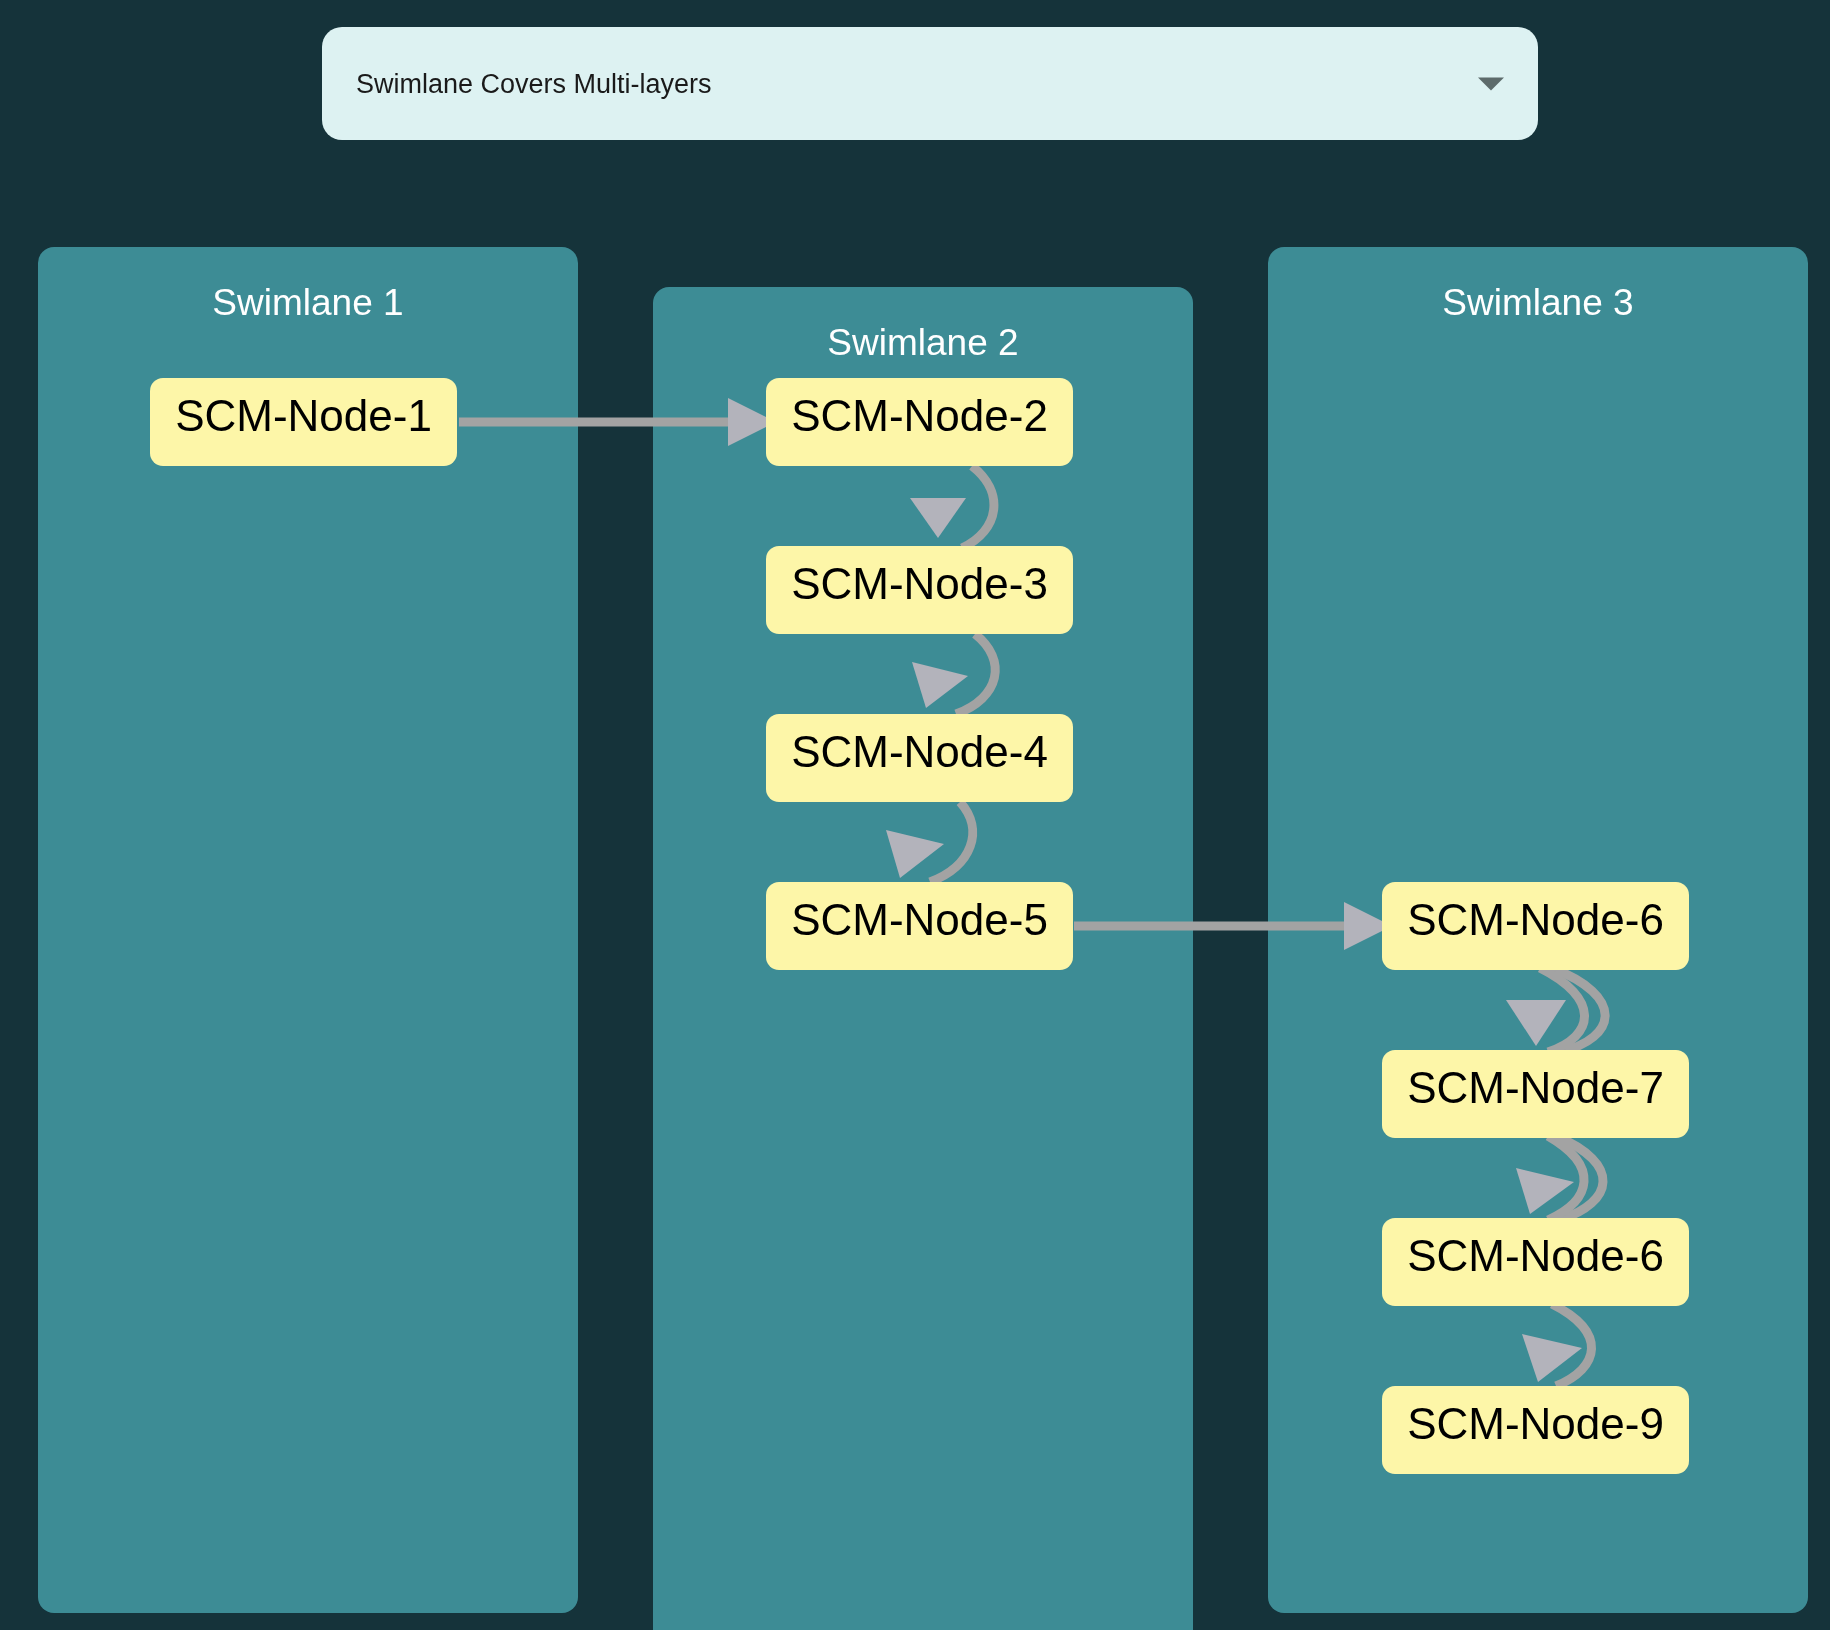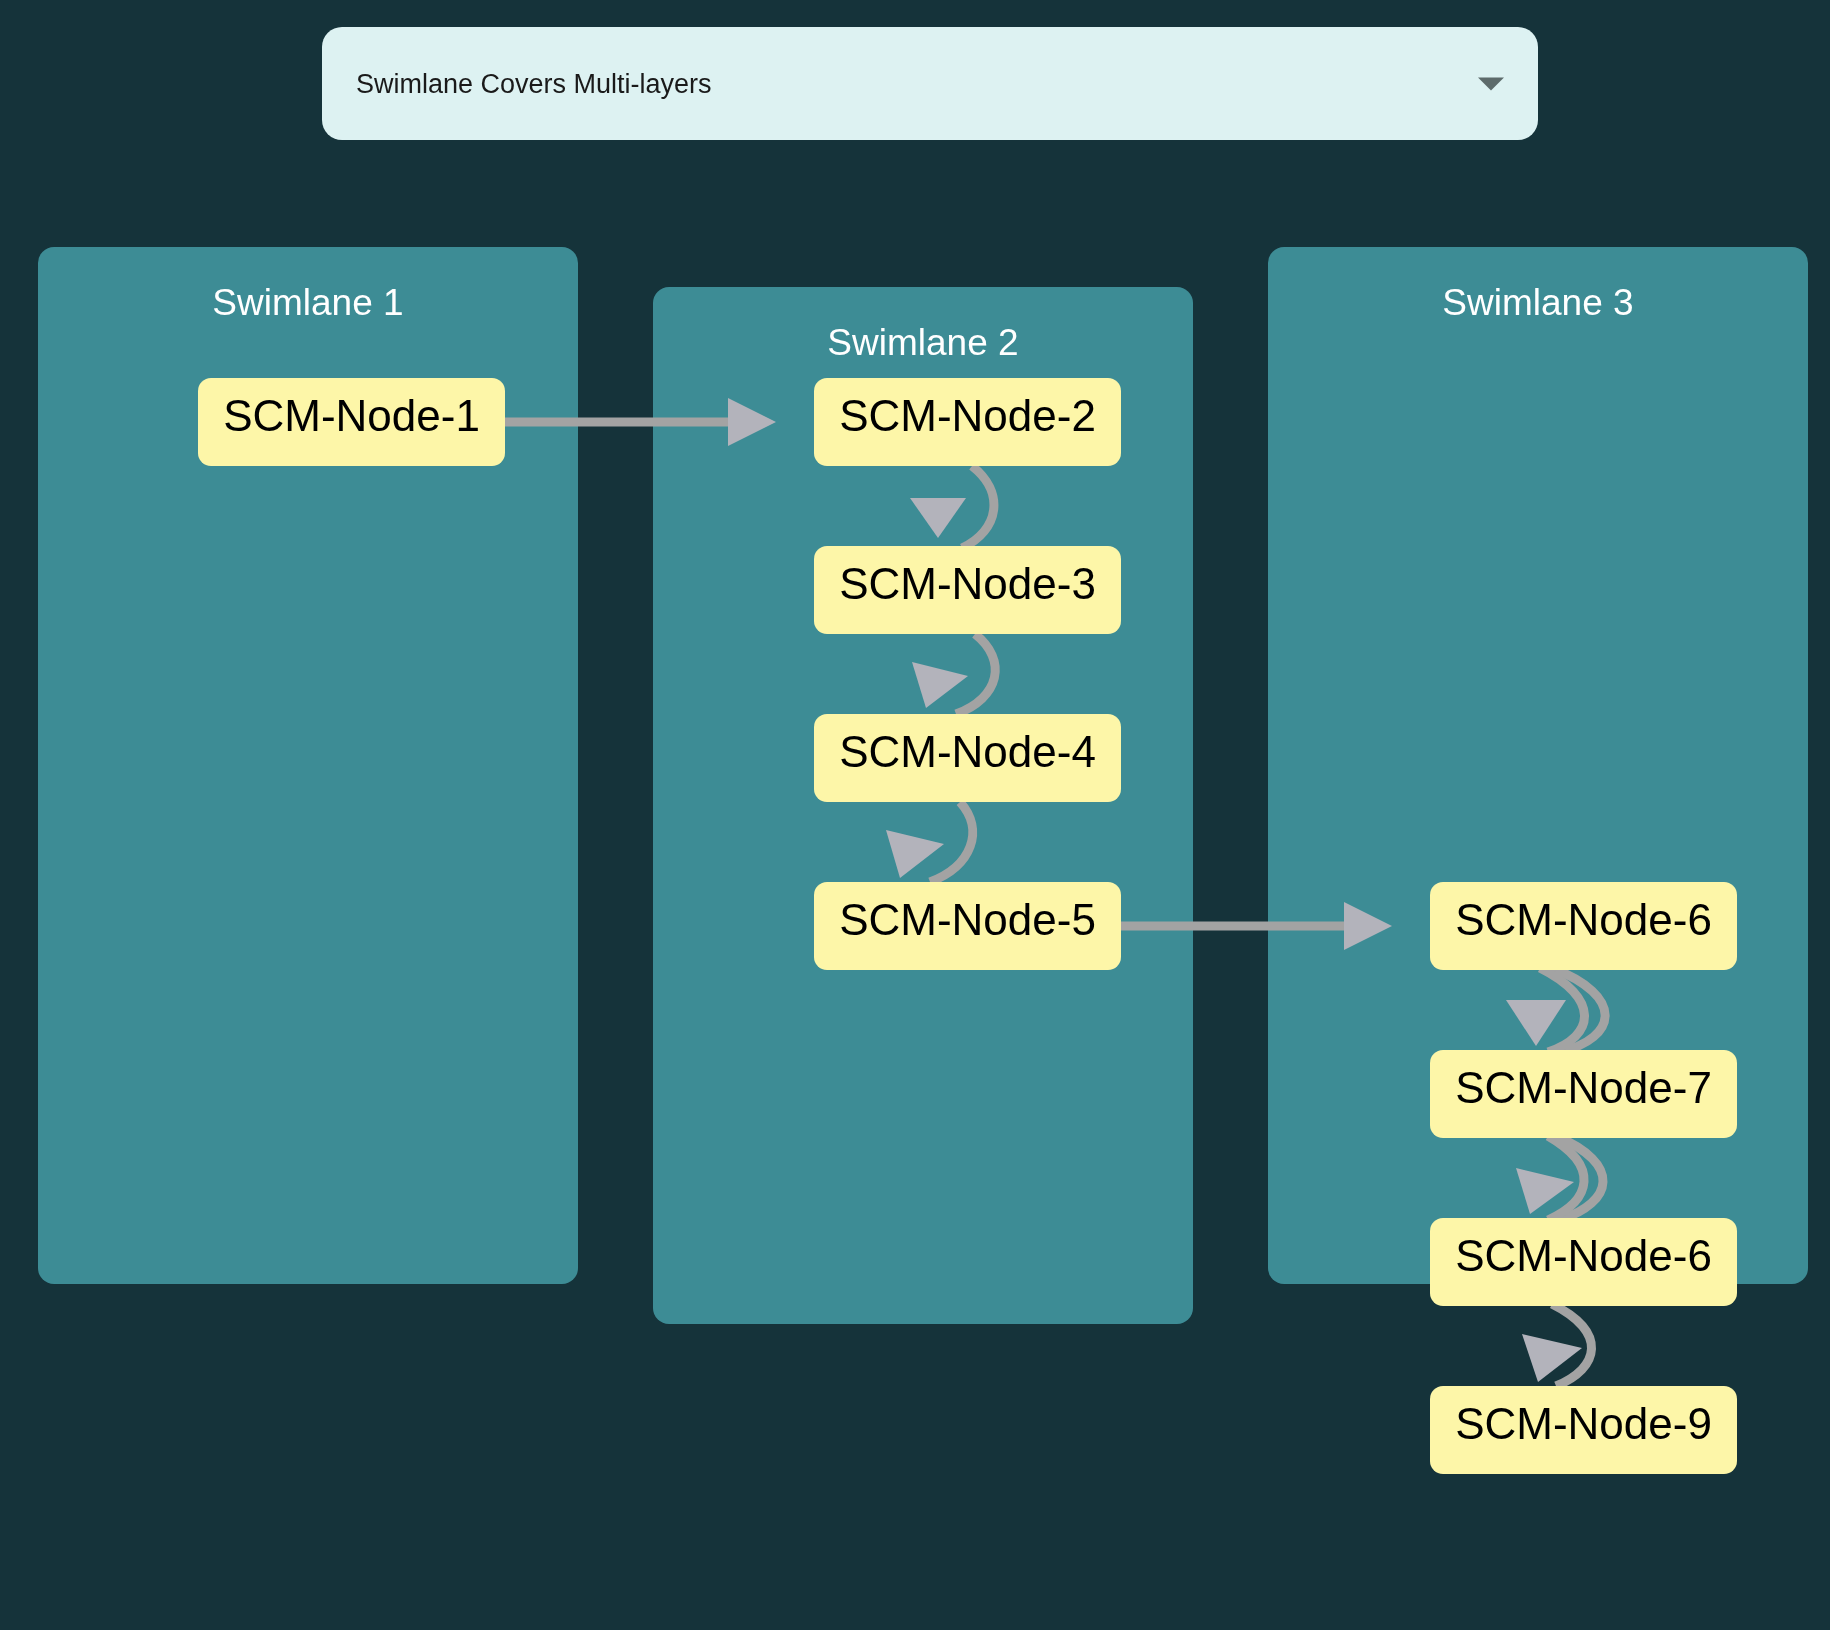--- a/index.html
+++ b/index.html
@@ -45,21 +45,21 @@
     height: 0;
     border-left: 13px solid transparent;
     border-right: 13px solid transparent;
     border-top: 13px solid #5d6b6b;
   }
 
   
   .lane {
     position: absolute;
     top: 247px;
-    height: 1037px;
+    height: 1366px;
     background: #3d8c95;
     border-radius: 16px;
     box-sizing: border-box;
   }
   #lane-0 { left: 38px;   width: 540px; }
   #lane-1 { left: 653px;  width: 540px; margin-top: 40px; }
   #lane-2 { left: 1268px; width: 540px; }
 
   .lane-title {
     position: absolute;
@@ -73,21 +73,20 @@
   }
 
   
   .node {
     position: absolute;
     width: 307px;
     height: 88px;
     background: #fdf6a8;
     border-radius: 13px;
     box-sizing: border-box;
-    margin-left: 48px;
   }
   .node-text {
     position: absolute;
     left: 0;
     right: 0;
     top: 6px;
     text-align: center;
     color: #000000;
     font-size: 44px;
     line-height: 1.45;

